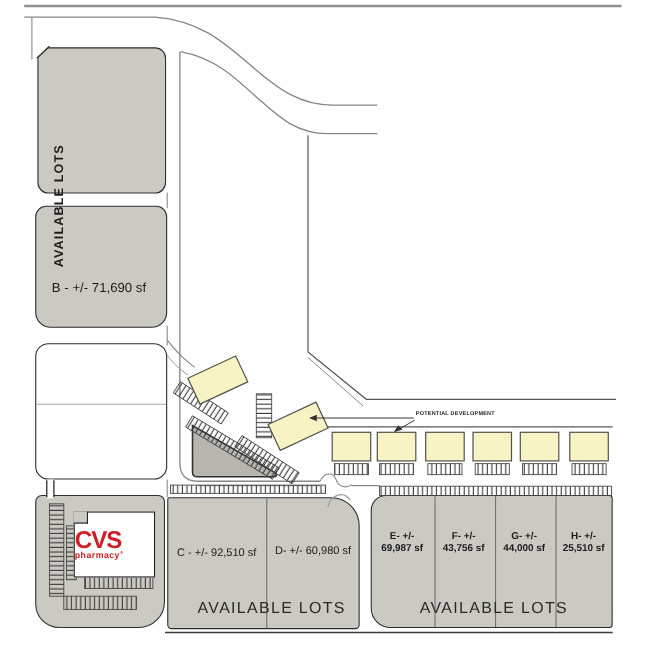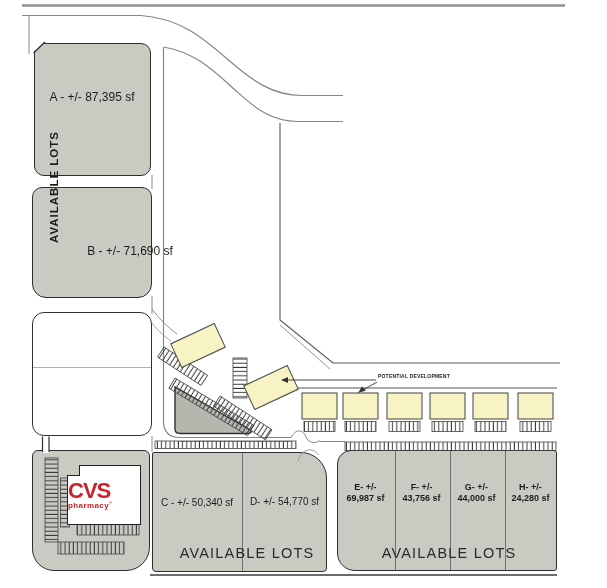--- a/index.html
+++ b/index.html
@@ -146,40 +146,39 @@
       <polygon points="358,393 366,390.5 362,386.5" fill="#333"></polygon>
     </g>
   </svg>
 
   <div id="cvs-building">
     <div class="cvs-word">CVS</div>
     <div class="cvs-sub"><span>pharmacy</span><sup>®</sup></div>
   </div>
   <div id="cvs-notch"></div>
 
-  <div class="lbl lbl-ab" style="left:36px;top:91px;width:112px;">A - +/- 87,395 sf</div>
-  <div class="lbl lbl-ab" style="left:34px;top:245px;width:112px;padding-left:40px;">B - +/- 71,690 sf</div>
+  <div class="lbl lbl-ab" style="left:34px;top:255px;width:112px;">B - +/- 71,690 sf</div>
   <div class="lbl lbl-vert" style="left:-14px;top:179px;width:140px;height:16px;">AVAILABLE LOTS</div>
 
-  <div class="lbl lbl-cd" style="left:152px;top:497px;width:90px;">C - +/- 50,340 sf</div>
-  <div class="lbl lbl-cd" style="left:242px;top:496px;width:85px;">D- +/- 54,770 sf</div>
+  <div class="lbl lbl-cd" style="left:152px;top:497px;width:90px;">C - +/- 92,510 sf</div>
+  <div class="lbl lbl-cd" style="left:242px;top:496px;width:85px;">D- +/- 60,980 sf</div>
   <div class="lbl lbl-avail" style="left:162px;top:545px;width:170px;">AVAILABLE LOTS</div>
 
   <div class="lbl lbl-eh" style="left:337px;top:482px;width:57px;">
     <div>E- +/-</div>
     <div>69,987 sf</div>
   </div>
   <div class="lbl lbl-eh" style="left:394px;top:482px;width:55px;">
     <div>F- +/-</div>
     <div>43,756 sf</div>
   </div>
   <div class="lbl lbl-eh" style="left:449px;top:482px;width:55px;">
     <div>G- +/-</div>
     <div>44,000 sf</div>
   </div>
   <div class="lbl lbl-eh" style="left:504px;top:482px;width:53px;">
     <div>H- +/-</div>
-    <div>24,280 sf</div>
+    <div>25,510 sf</div>
   </div>
   <div class="lbl lbl-avail" style="left:364px;top:545px;width:170px;">AVAILABLE LOTS</div>
 
   <div class="lbl lbl-pot" style="left:378px;top:374px;width:75px;">POTENTIAL DEVELOPMENT</div>
 </div>
 
 </body></html>

